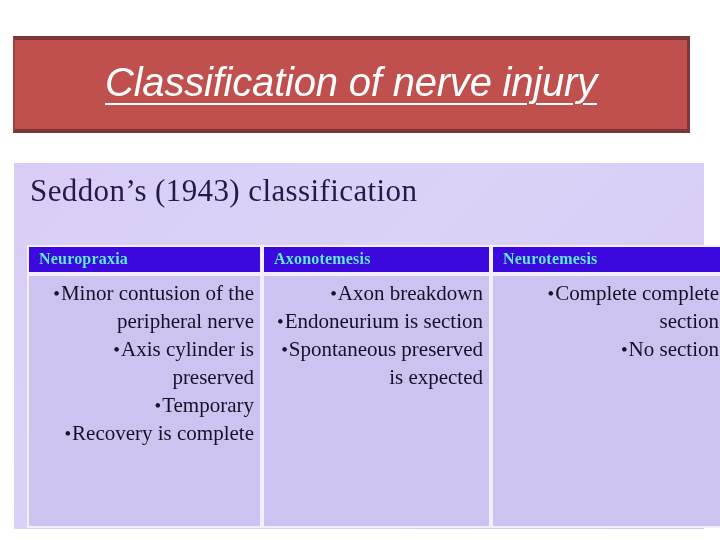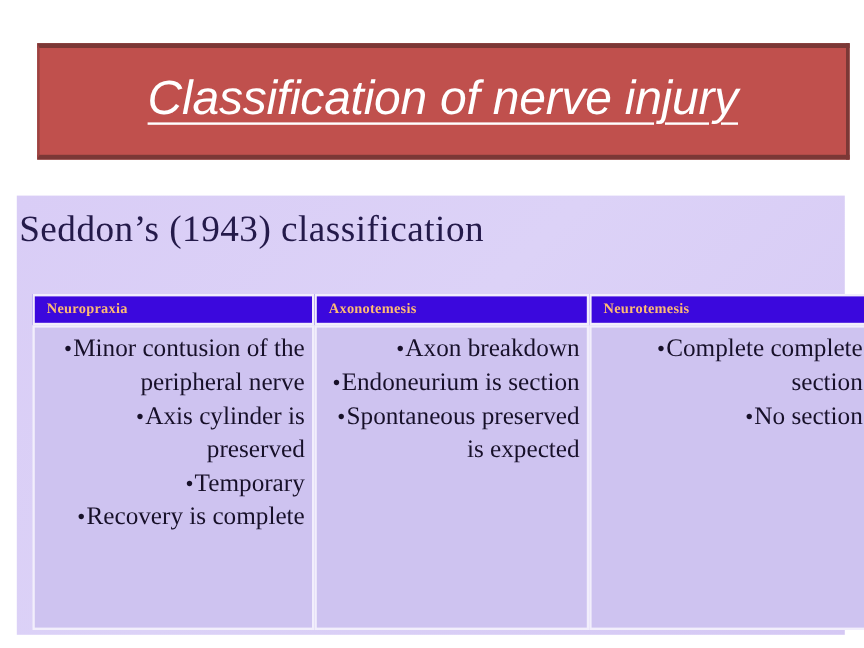--- a/index.html
+++ b/index.html
@@ -11,21 +11,21 @@
     width: 720px;
     height: 540px;
     position: relative;
     overflow: hidden;
     font-family: "Liberation Serif", serif;
   }
 
   
   #title-banner {
     position: absolute;
-    left: 31px;
+    left: 13px;
     top: 36px;
     width: 677px;
     height: 97px;
     background: #c0504d;
     border-top: 4px solid #7b3836;
     border-bottom: 4px solid #7b3836;
     border-left: 2px solid #9c4341;
     border-right: 3px solid #7b3836;
     box-sizing: border-box;
     display: flex;
@@ -51,21 +51,21 @@
     position: absolute;
     left: 14px;
     top: 163px;
     width: 690px;
     height: 366px;
     background: linear-gradient(135deg, #d9cdf6 0%, #dcd2f7 45%, #d5c8f4 100%);
   }
 
   #section-heading {
     position: absolute;
-    left: 2px;
+    left: 16px;
     top: 10px;
     font-family: "Liberation Serif", serif;
     font-size: 31px;
     font-weight: 400;
     color: #241a4a;
     letter-spacing: 0.4px;
     white-space: nowrap;
   }
 
   
@@ -79,23 +79,23 @@
     table-layout: fixed;
   }
   #classification-table th,
   #classification-table td {
     border: 2px solid #f2eefc;
     vertical-align: top;
     padding: 0;
   }
   #classification-table th {
     background: #3b08dd;
-    color: #fdba74;
+    color: #5eead4;
     font-family: "Liberation Serif", serif;
-    font-size: 12px;
+    font-size: 16px;
     font-weight: bold;
     text-align: left;
     padding: 3px 0 4px 10px;
     letter-spacing: 0.2px;
     white-space: nowrap;
   }
   #classification-table td {
     background: #cec3f0;
     padding: 4px 6px 8px 8px;
     height: 238px;

